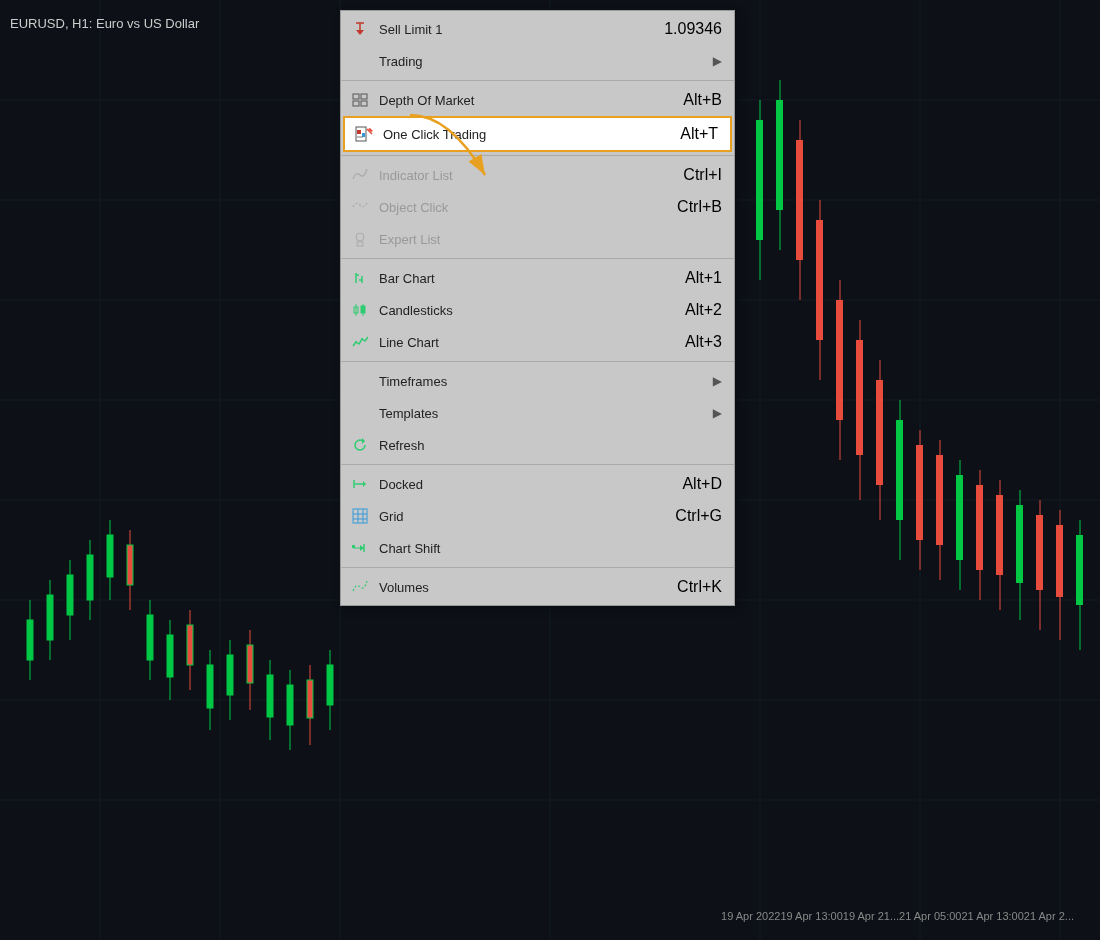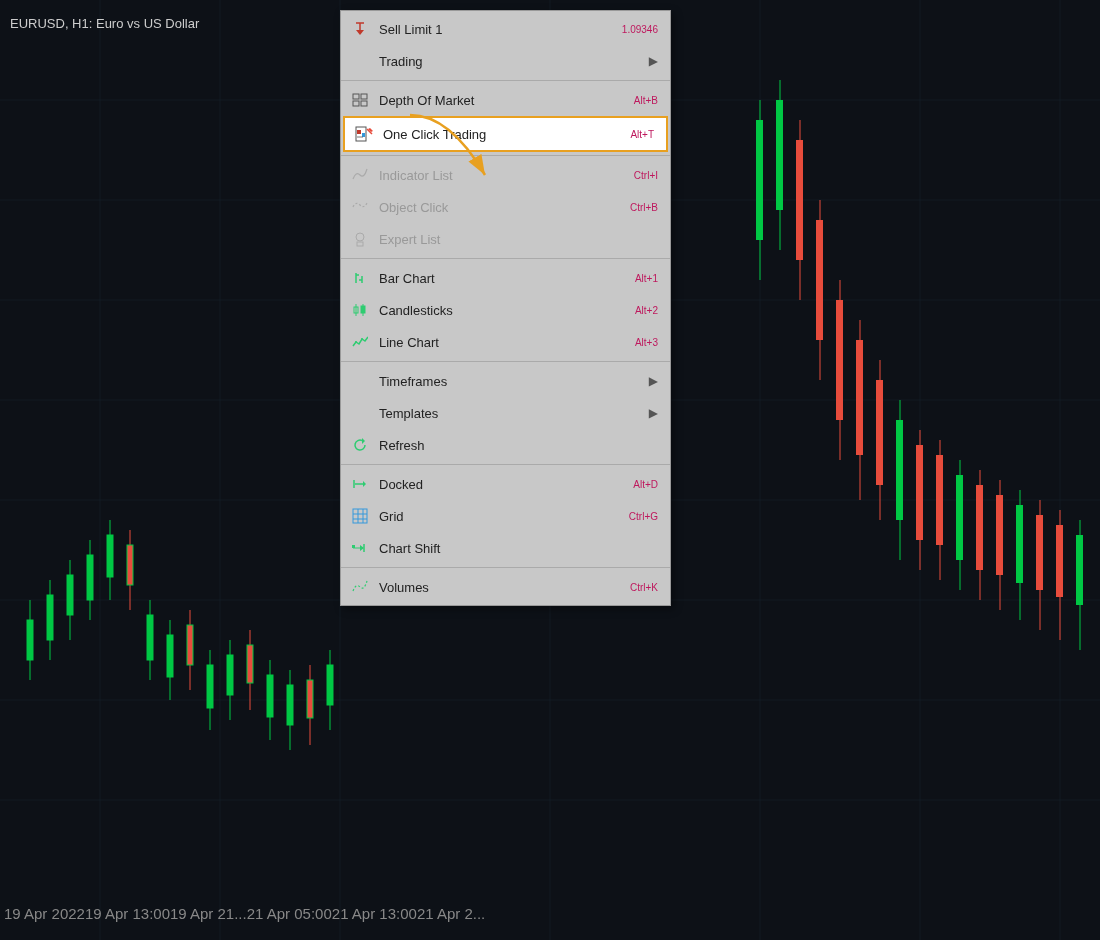--- a/index.html
+++ b/index.html
@@ -33,33 +33,33 @@
       z-index: 5;
     }
 
     
     .date-labels {
       position: absolute;
       bottom: 18px;
       left: 0;
       right: 0;
       display: flex;
-      justify-content: flex-start;
-      padding: 0 4px;
+      justify-content: flex-end;
+      padding: 0 26px;
       color: #888;
-      font-size: 15px;
+      font-size: 11px;
       z-index: 5;
     }
 
     
     .context-menu {
       position: absolute;
       top: 10px;
       left: 340px;
-      width: 331px;
+      width: 395px;
       background: #c8c8c8;
       border: 1px solid #999;
       box-shadow: 3px 3px 8px rgba(0,0,0,0.4);
       z-index: 100;
       padding: 2px 0;
     }
 
     .menu-item {
       display: flex;
       align-items: center;
@@ -96,22 +96,22 @@
       flex-shrink: 0;
       font-size: 14px;
     }
 
     .menu-label {
       flex: 1;
       font-size: 13px;
     }
 
     .menu-shortcut {
-      color: #be185d;
-      font-size: 10px;
+      color: #000000;
+      font-size: 16px;
       margin-left: 20px;
     }
 
     .menu-arrow {
       color: #555;
       font-size: 12px;
       margin-left: 10px;
     }
 
     

